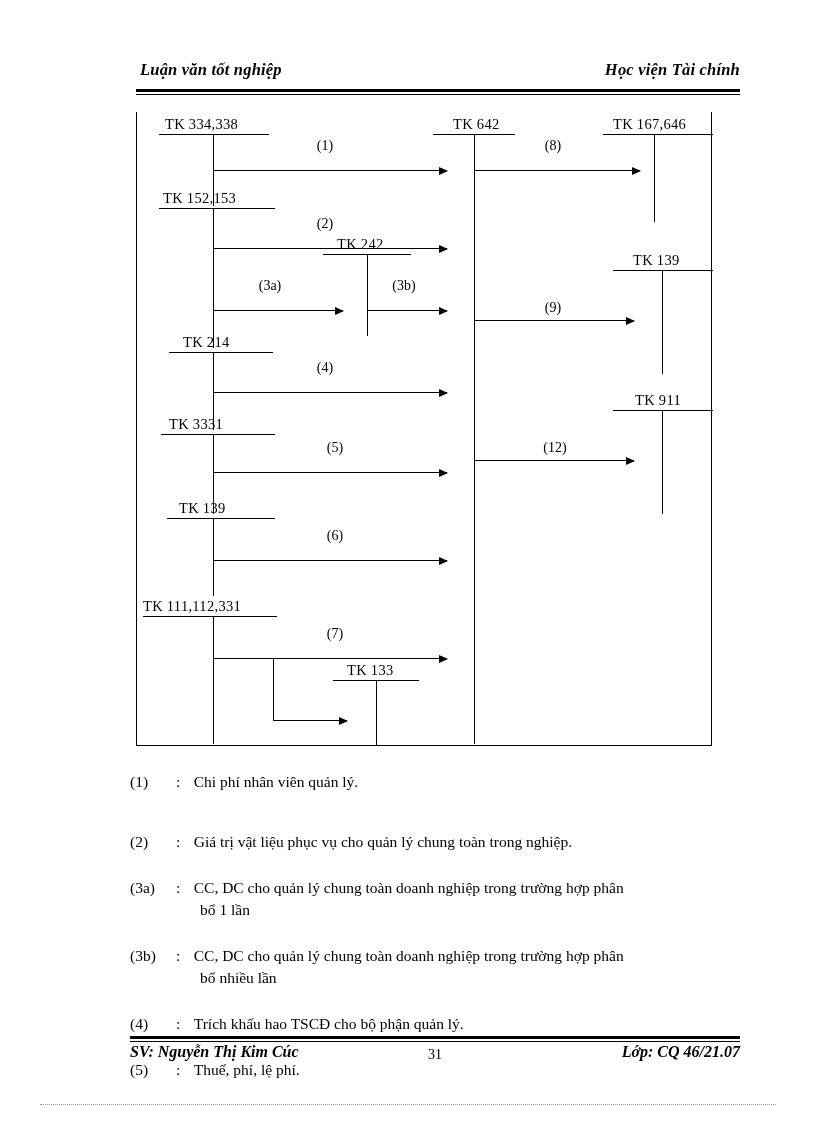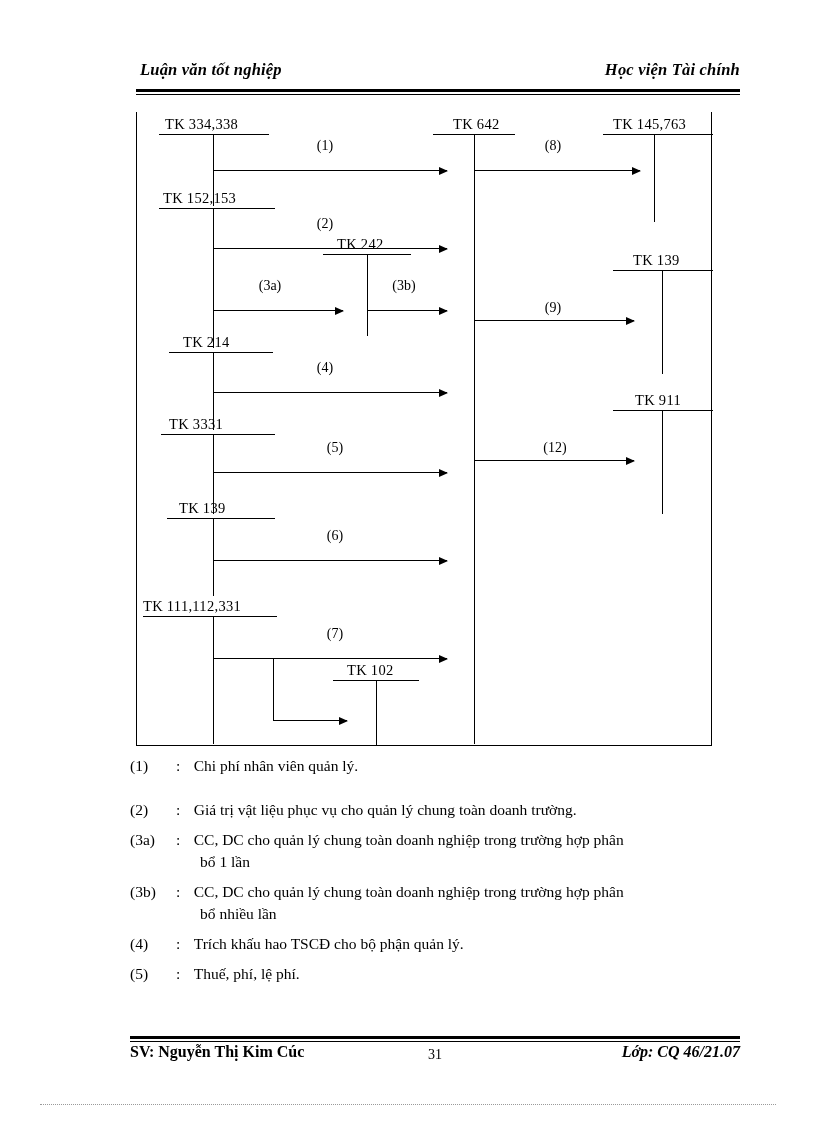--- a/index.html
+++ b/index.html
@@ -138,20 +138,21 @@
     position: absolute;
     left: 130px;
     top: 755px;
     width: 610px;
   }
   .legend-row {
     position: relative;
     display: block;
     font-size: 15.5px;
     line-height: 1.42;
+    margin-top: 16px;
   }
   .legend-row .num {
     display: inline-block;
     width: 42px;
     vertical-align: top;
     white-space: nowrap;
   }
   .legend-row .colon {
     display: inline-block;
     width: 14px;
@@ -183,21 +184,21 @@
   }
   .footer {
     position: absolute;
     left: 130px;
     top: 1043px;
     width: 610px;
     height: 30px;
   }
   .footer-left {
     position: absolute; left: 0; top: 0;
-    font-weight: bold;
+    font-style: italic; font-weight: bold;
     font-size: 16px; white-space: nowrap;
   }
   .footer-center {
     position: absolute;
     left: 50%; top: 4px;
     transform: translateX(-50%);
     font-size: 14px;
   }
   .footer-right {
     position: absolute; right: 0; top: 0;
@@ -263,33 +264,33 @@
         <div class="stem" style="left:70px; height:128px;"></div>
       </div>
 
       <div class="tacct" style="left:186px; top:142px;">
         <div class="lbl" style="left:14px;">TK 242</div>
         <div class="bar" style="width:88px;"></div>
         <div class="stem" style="left:44px; height:82px;"></div>
       </div>
 
       <div class="tacct" style="left:196px; top:568px;">
-        <div class="lbl" style="left:14px;">TK 102</div>
+        <div class="lbl" style="left:14px;">TK 133</div>
         <div class="bar" style="width:86px;"></div>
         <div class="stem" style="left:43px; height:66px;"></div>
       </div>
 
       <div class="tacct" style="left:296px; top:22px;">
         <div class="lbl" style="left:20px;">TK 642</div>
         <div class="bar" style="width:82px;"></div>
         <div class="stem" style="left:41px; height:610px;"></div>
       </div>
 
       <div class="tacct" style="left:466px; top:22px;">
-        <div class="lbl" style="left:10px;">TK 145,763</div>
+        <div class="lbl" style="left:10px;">TK 167,646</div>
         <div class="bar" style="width:110px;"></div>
         <div class="stem" style="left:51px; height:88px;"></div>
       </div>
 
       <div class="tacct" style="left:476px; top:158px;">
         <div class="lbl" style="left:20px;">TK 139</div>
         <div class="bar" style="width:100px;"></div>
         <div class="stem" style="left:49px; height:104px;"></div>
       </div>
 
@@ -343,21 +344,21 @@
     <div class="legend-row">
       <span class="num">(1)</span>
       <span class="colon">:</span>
       <span class="txt">Chi phí nhân viên  quản lý.</span>
     </div>
     <div class="gap-lg"></div>
 
     <div class="legend-row">
       <span class="num">(2)</span>
       <span class="colon">:</span>
-      <span class="txt">Giá trị vật liệu  phục vụ cho quản lý  chung toàn doanh trường.</span>
+      <span class="txt">Giá trị vật liệu  phục vụ cho quản lý  chung toàn trong nghiệp.</span>
     </div>
     <div class="gap-sm"></div>
 
     <div class="legend-row">
       <span class="num">(3a)</span>
       <span class="colon">:</span>
       <span class="txt">CC, DC cho quản lý chung toàn doanh nghiệp trong trường hợp phân</span>
     </div>
     <div class="legend-cont">bổ 1 lần</div>
     <div class="gap-sm"></div>

